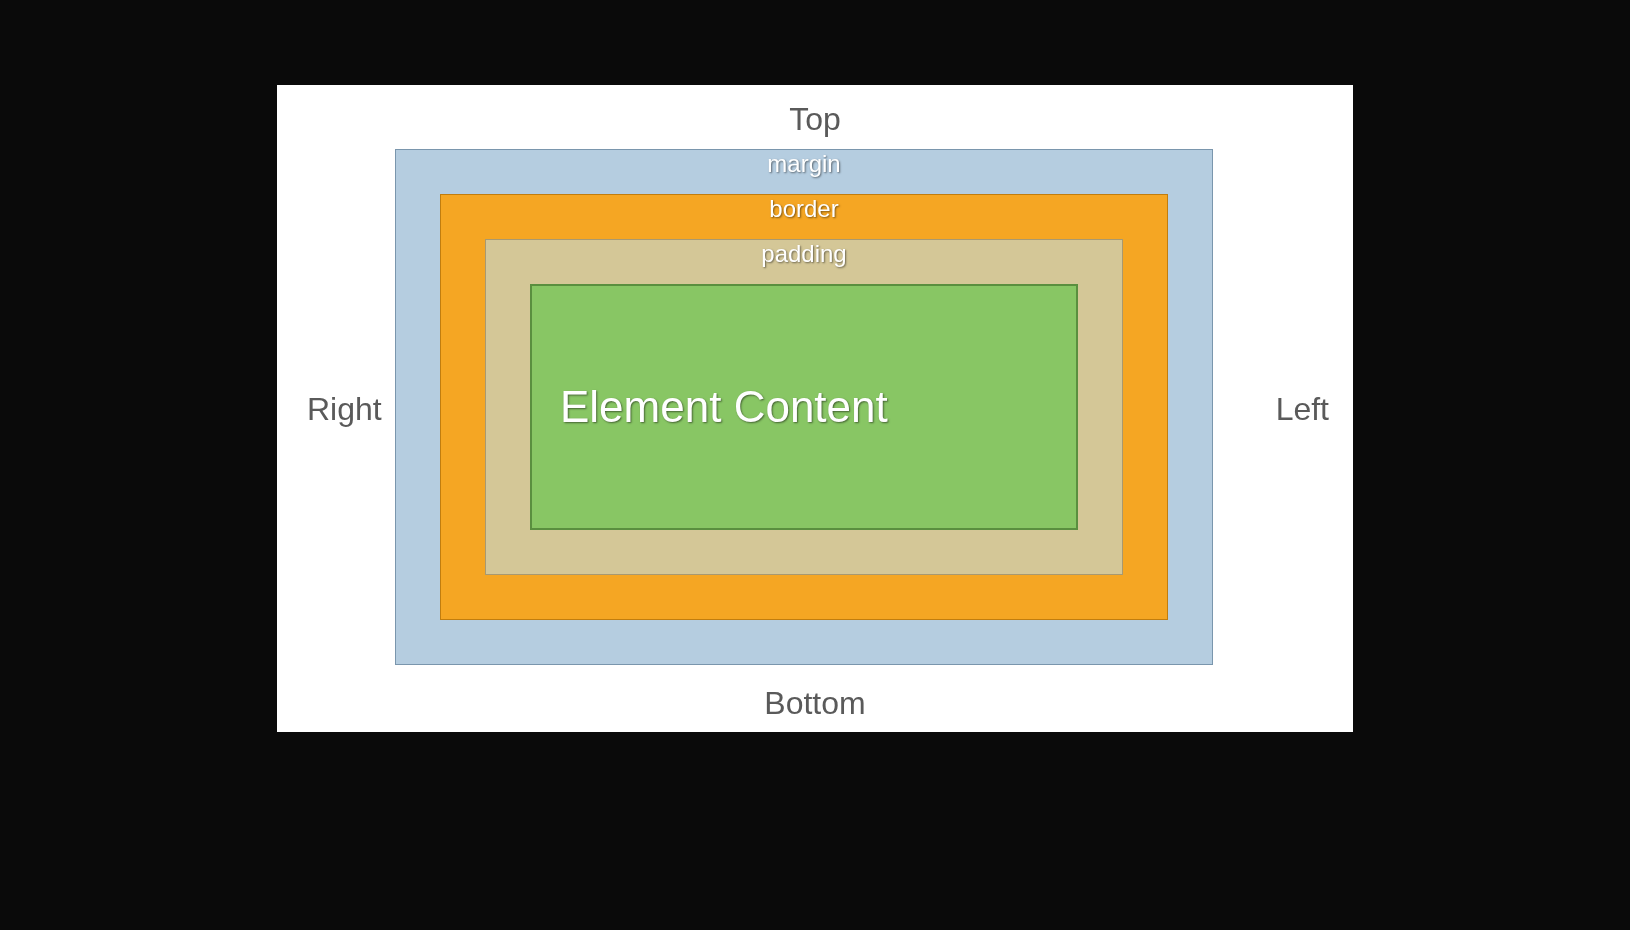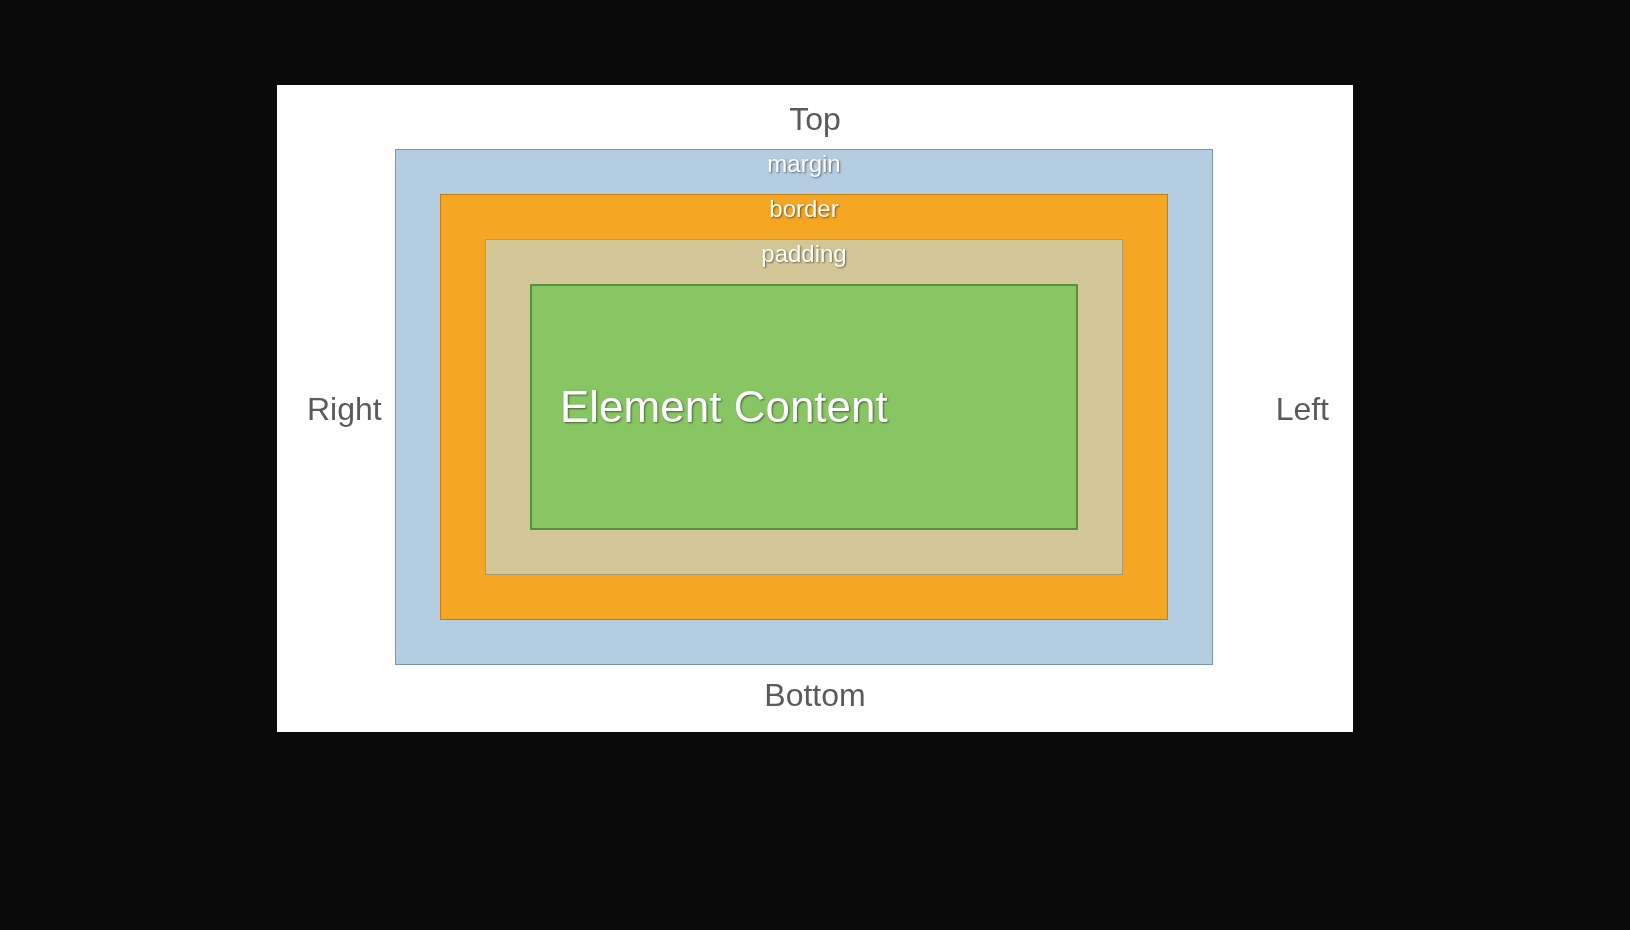--- a/index.html
+++ b/index.html
@@ -28,21 +28,21 @@
       font-size: 32px;
       color: #5a5a5a;
       font-weight: 400;
     }
     .edge-top {
       top: 16px;
       left: 50%;
       transform: translateX(-50%);
     }
     .edge-bottom {
-      bottom: 18px;
+      bottom: 10px;
       left: 50%;
       transform: translateX(-50%);
     }
     .edge-left {
       top: 50%;
       left: 30px;
       transform: translateY(-50%);
     }
     .edge-right {
       top: 50%;

